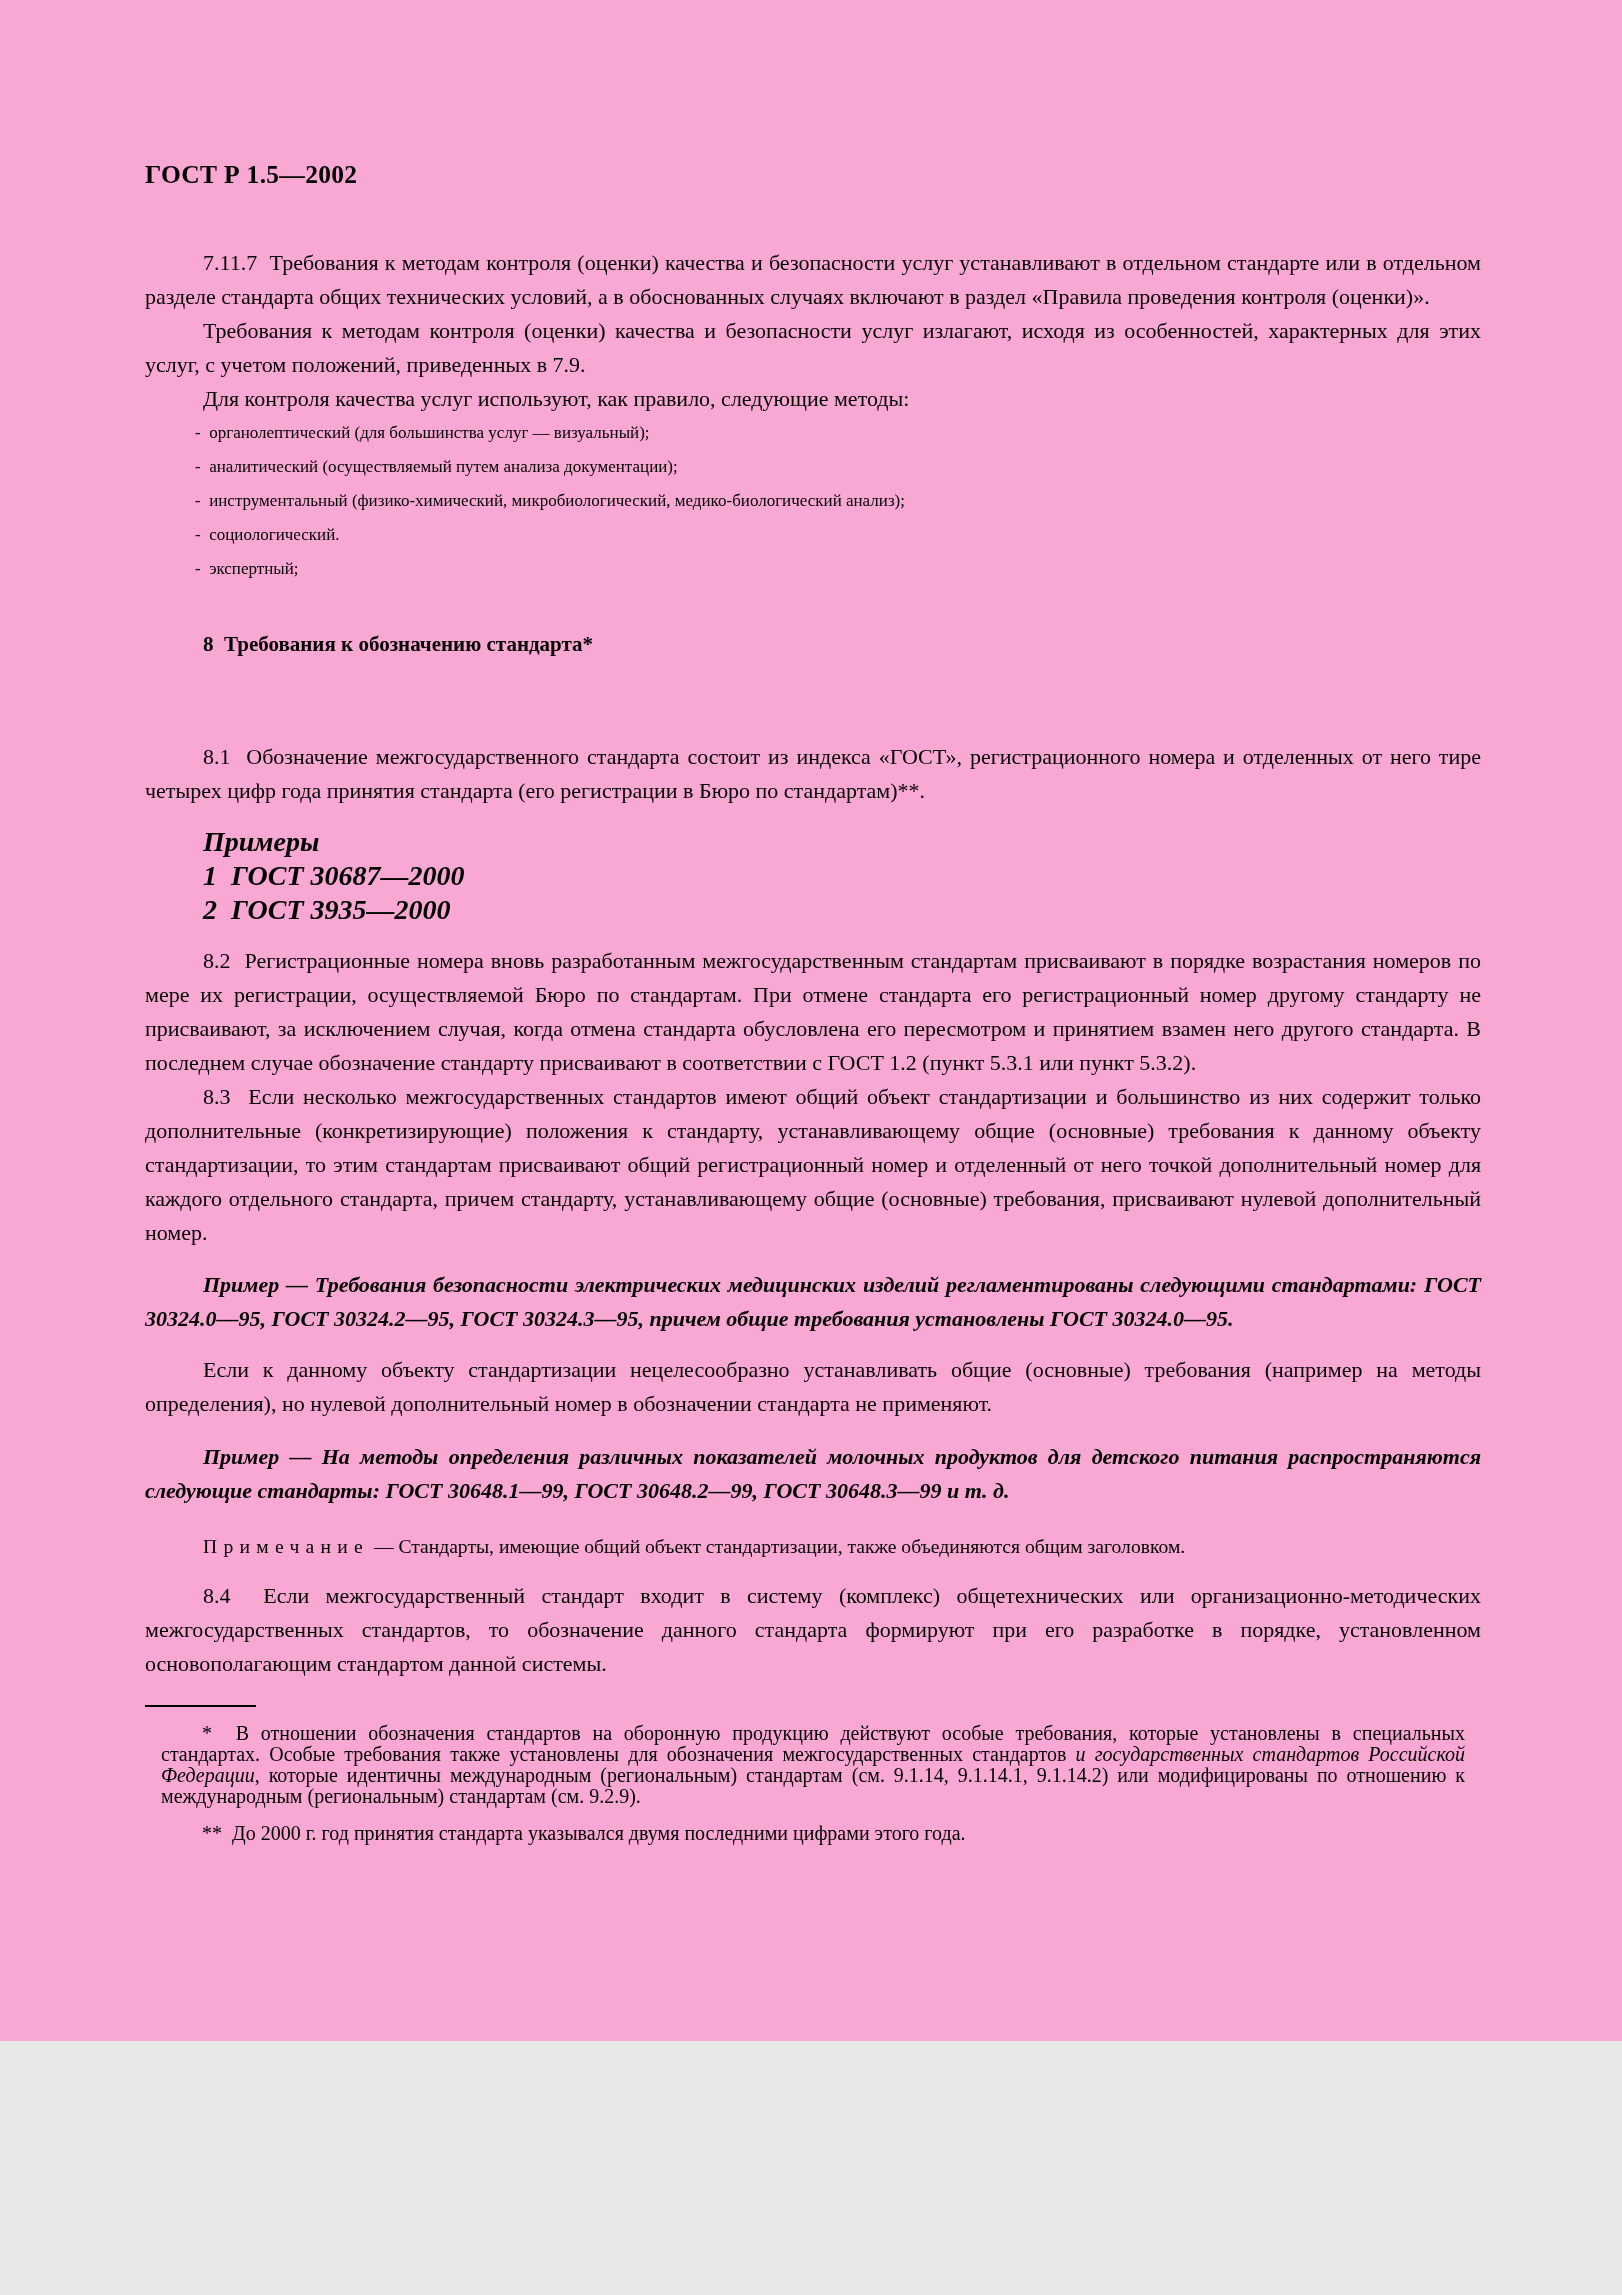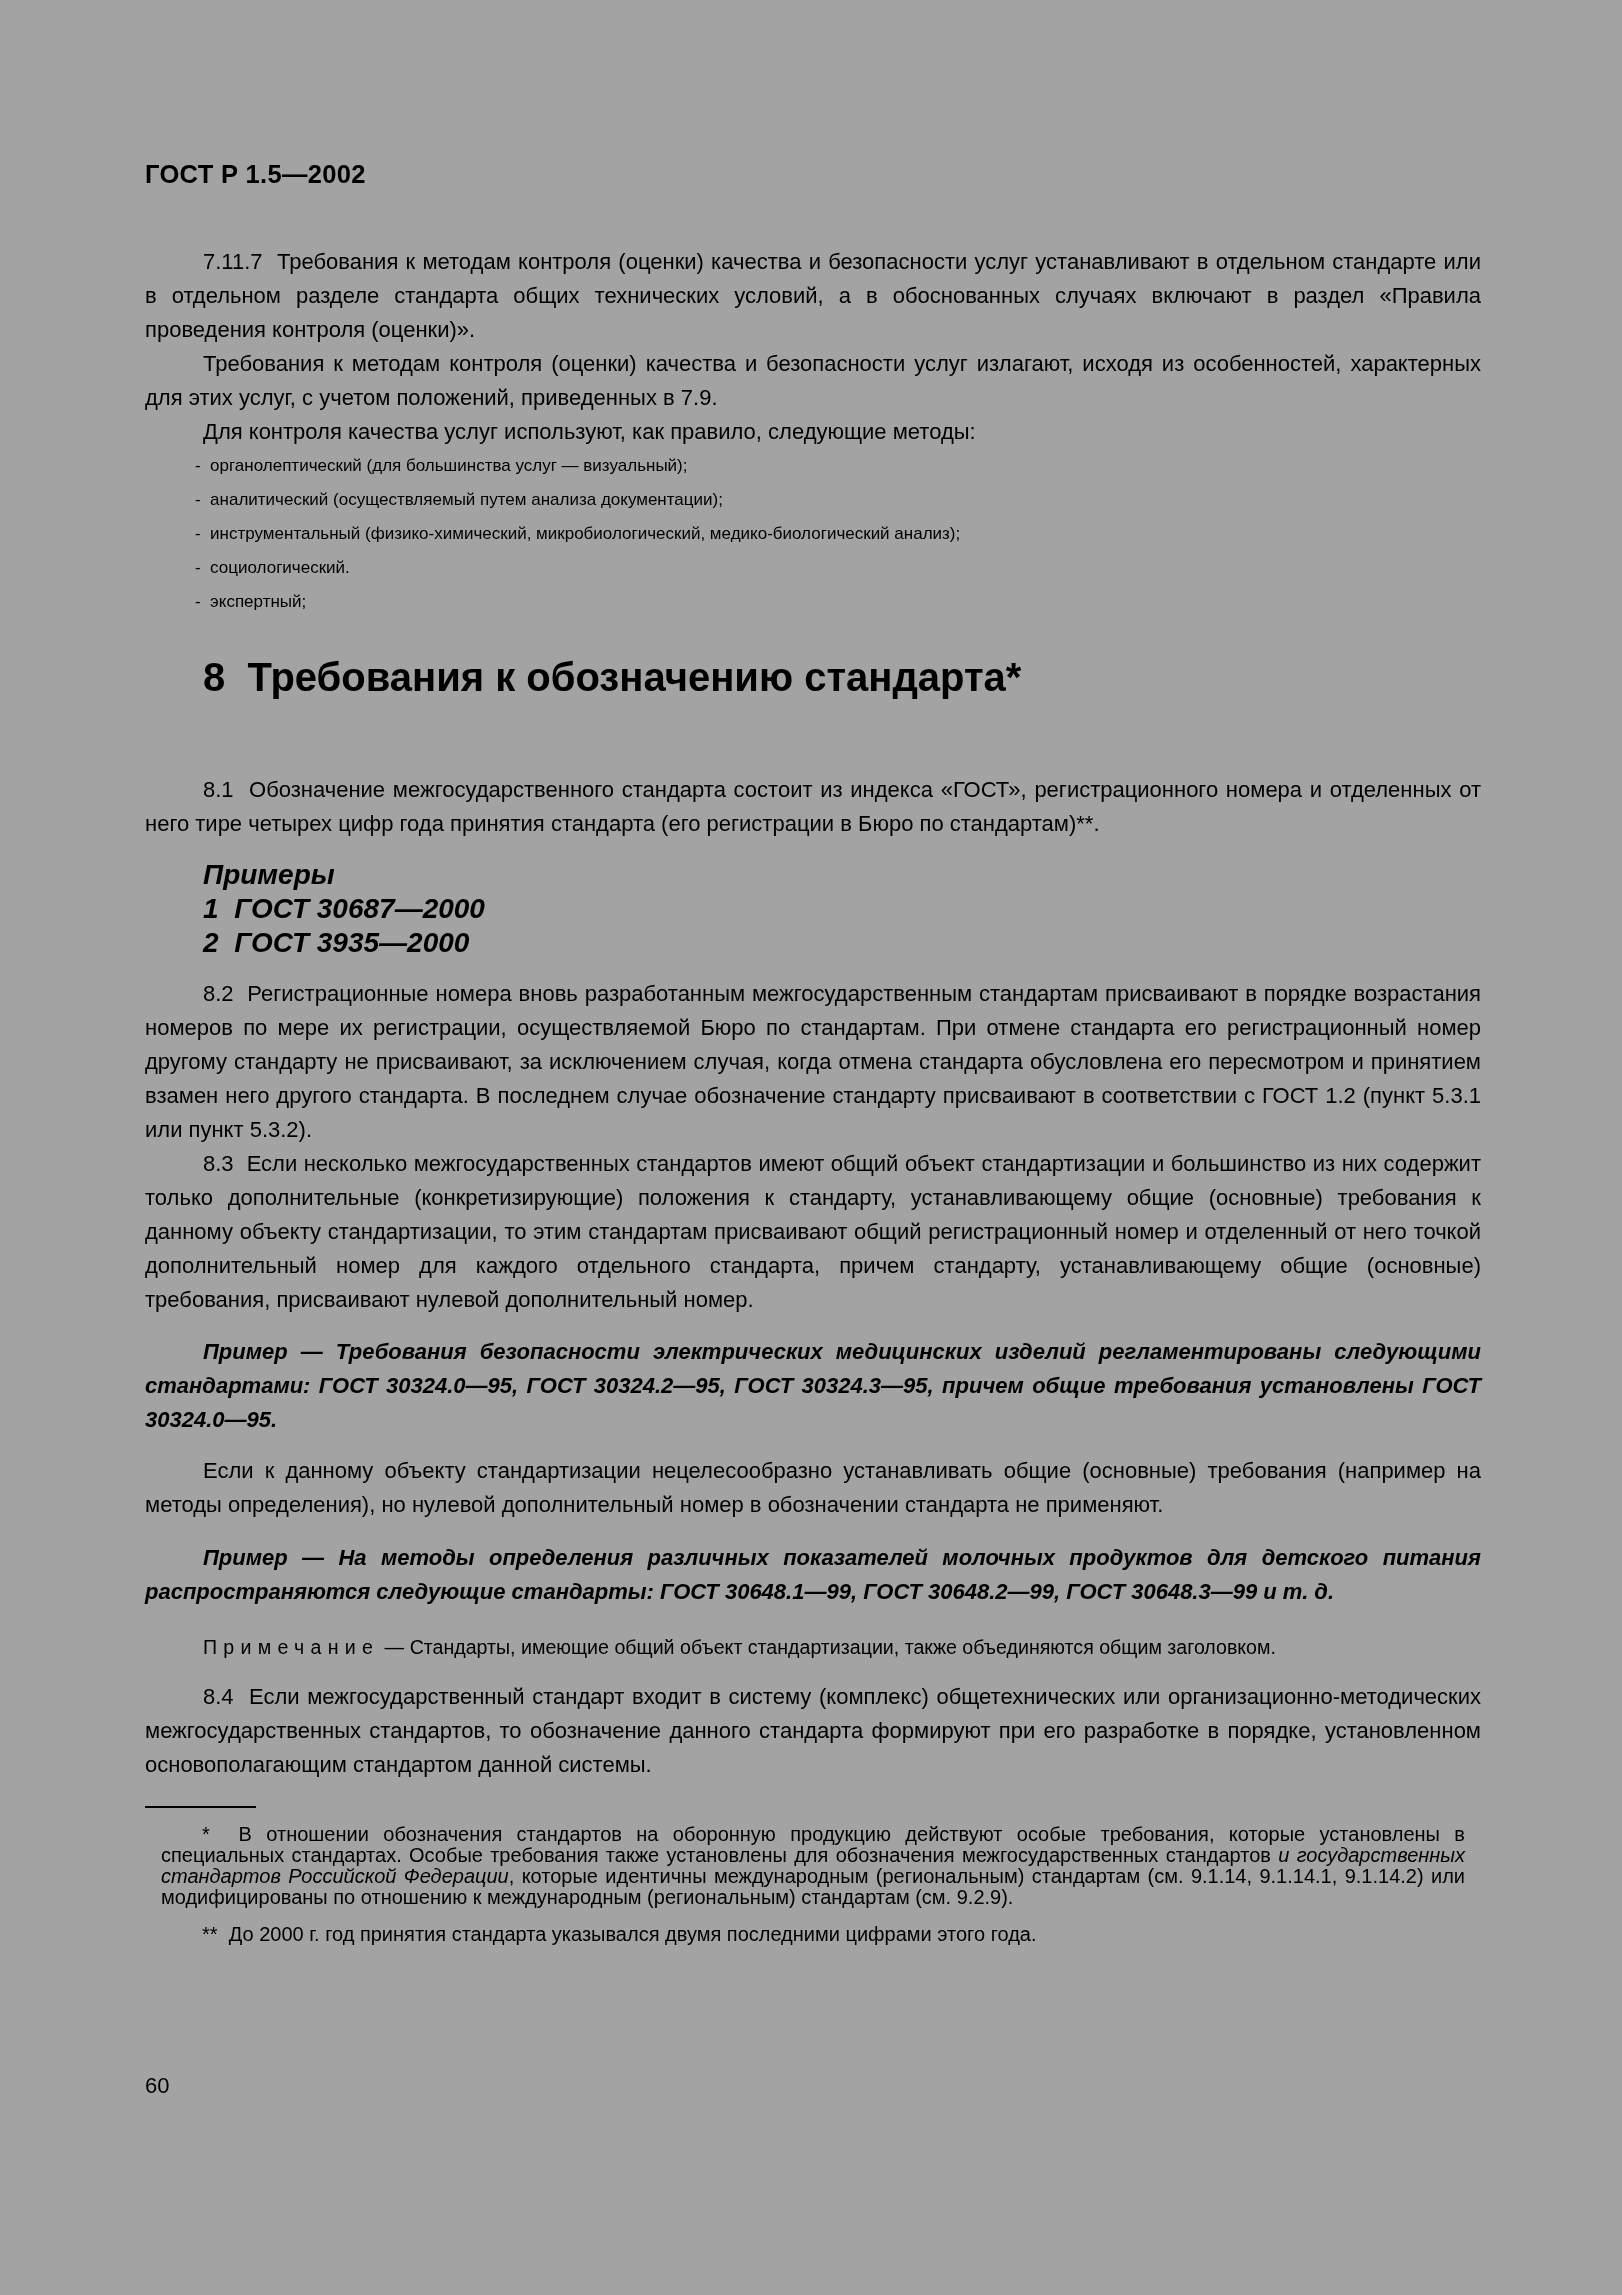--- a/index.html
+++ b/index.html
@@ -3,24 +3,24 @@
 <meta charset="utf-8">
 <style>
   html, body {
     margin: 0;
     padding: 0;
     background: #e8e8e8;
   }
   .page {
     position: relative;
     width: 1622px;
-    height: 2295px;
-    background: #a3a3a3;
+    height: 2041px;
+    background: #f9a8d4;
     color: #000000;
-    font-family: Liberation Sans, sans-serif;
+    font-family: Liberation Serif, serif;
     overflow: hidden;
   }
   .content {
     position: absolute;
     left: 145px;
     top: 160px;
     width: 1336px;
   }
   .running-header {
     font-size: 25.5px;
@@ -37,21 +37,21 @@
   .indent {
     text-indent: 58px;
   }
   .method-item {
     font-size: 17px;
     line-height: 34px;
     padding-left: 50px;
     margin: 0;
   }
   .section-heading {
-    font-size: 40px;
+    font-size: 21px;
     font-weight: bold;
     margin: 42px 0 79px 0;
     text-indent: 58px;
     line-height: 33px;
   }
   .examples-block {
     margin-top: 17px;
     font-weight: bold;
     font-style: italic;
     font-size: 28px;

